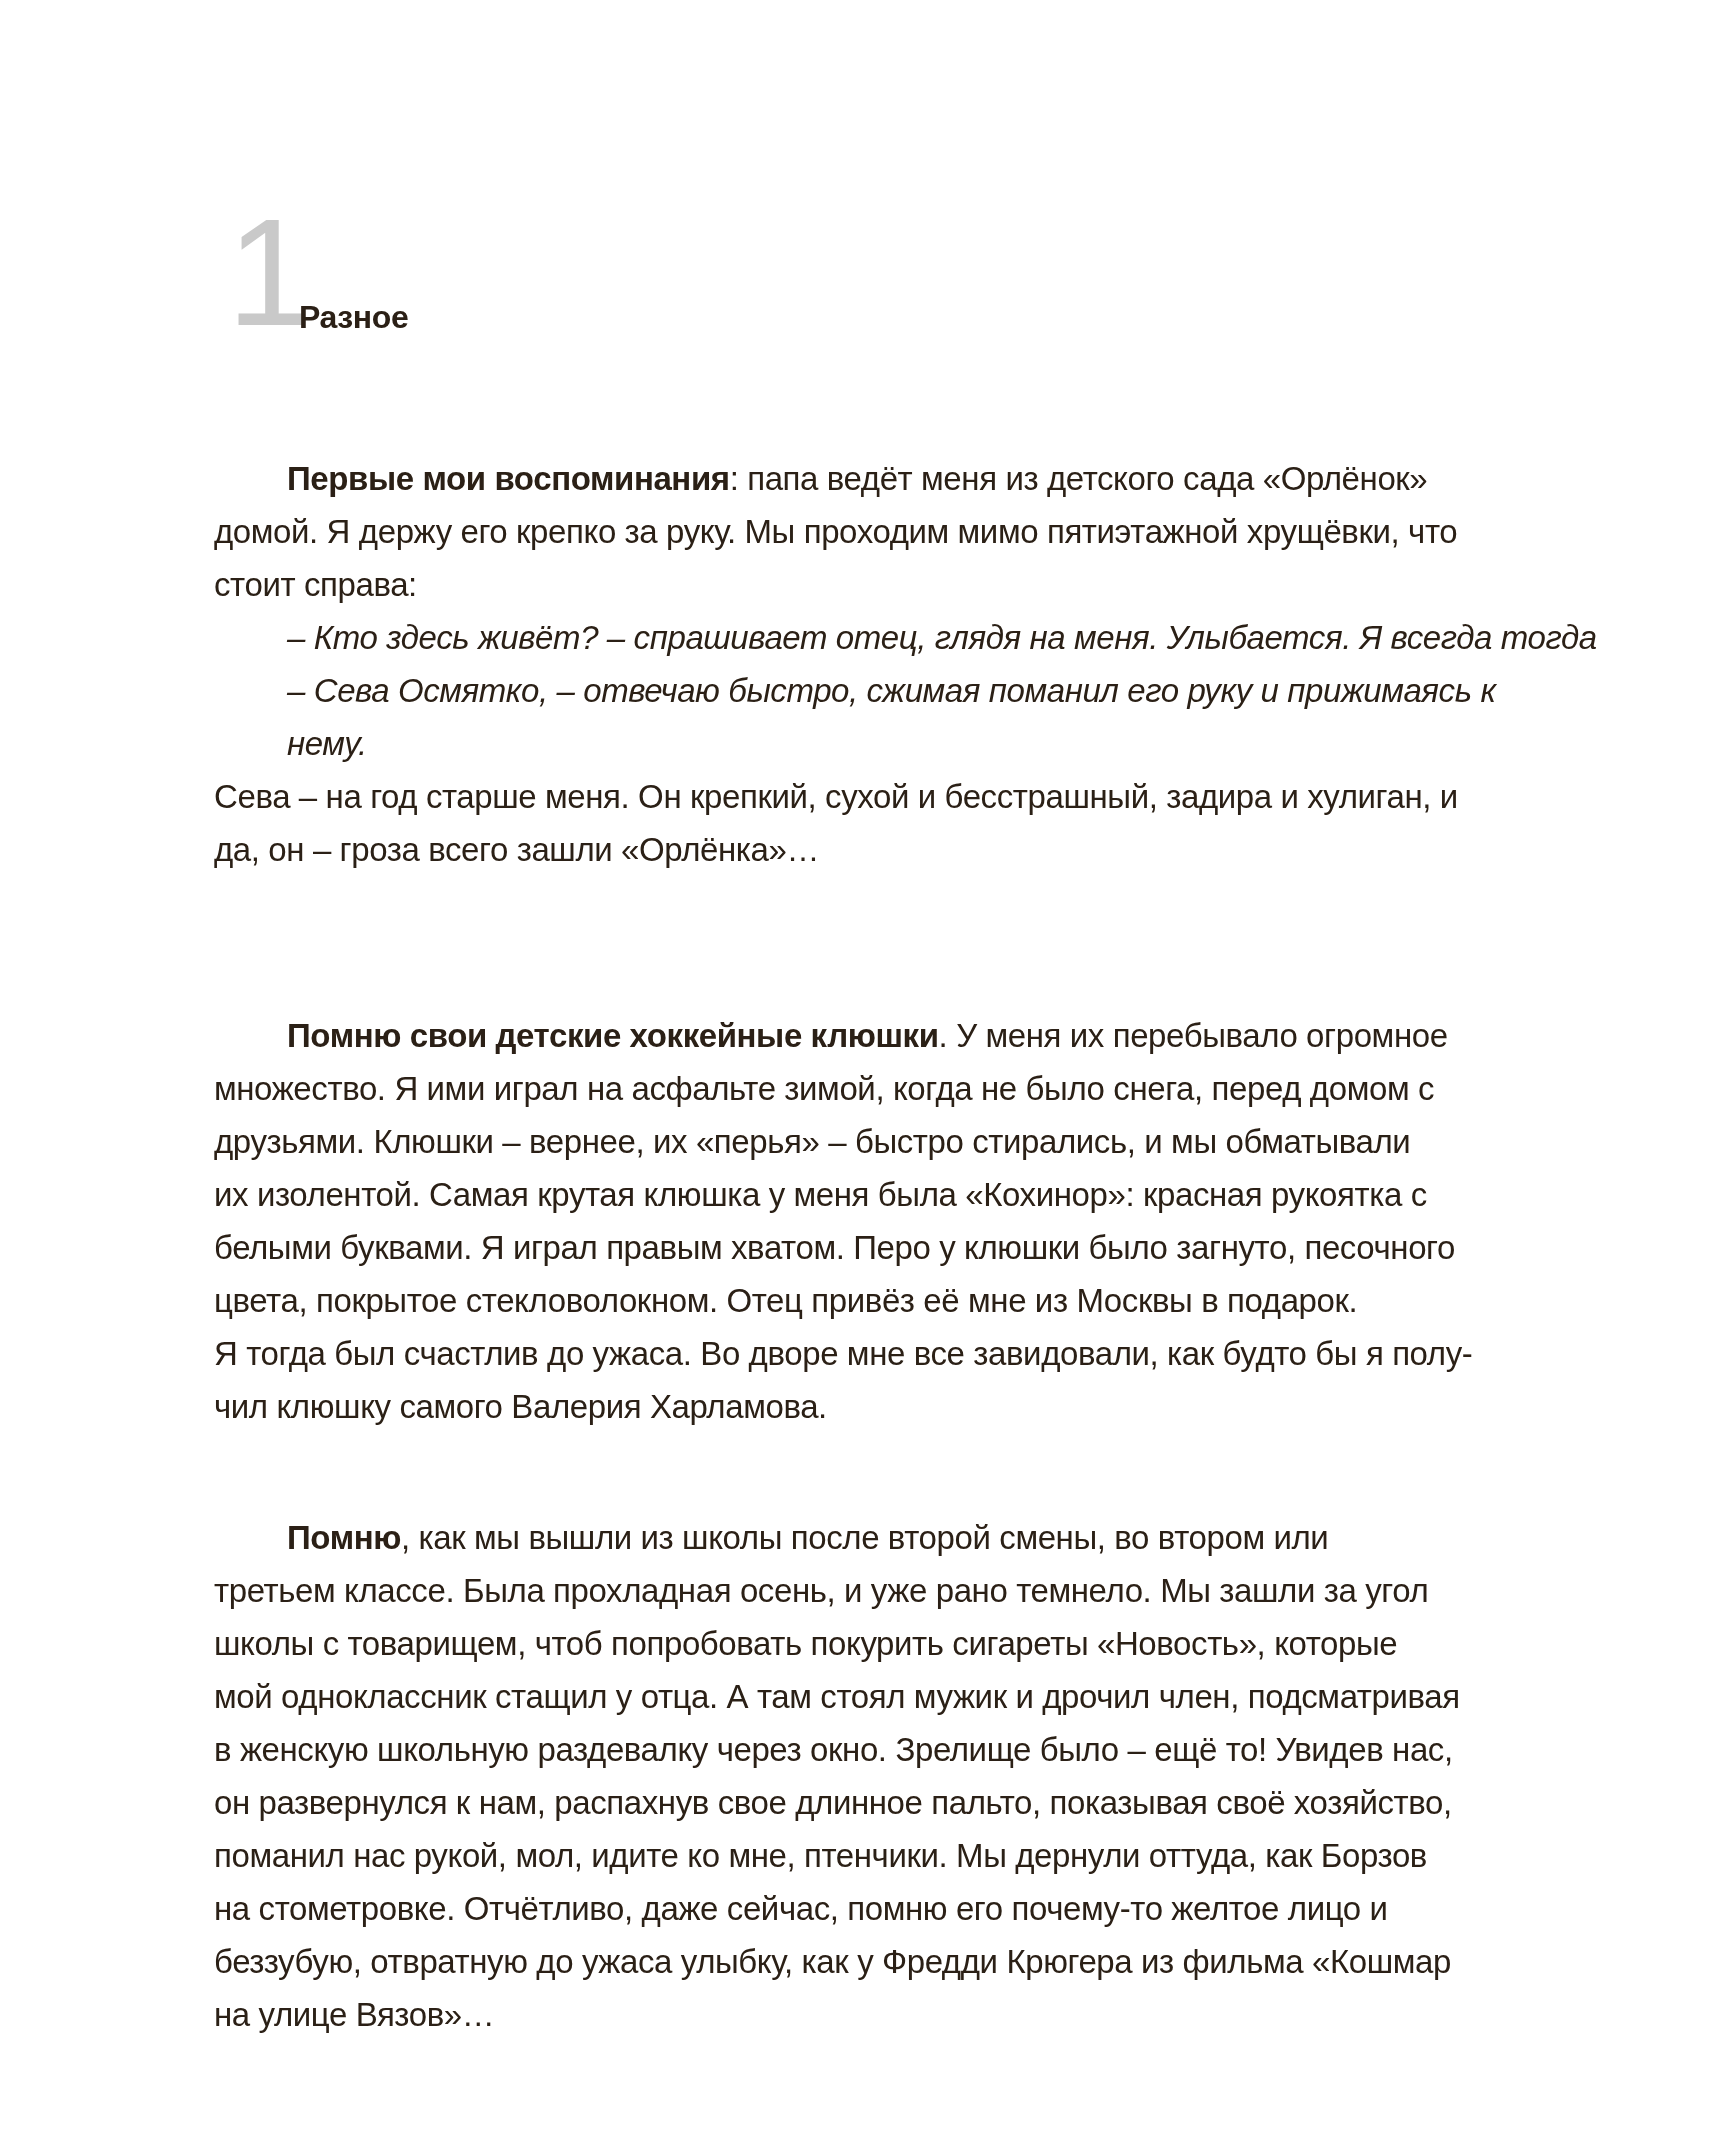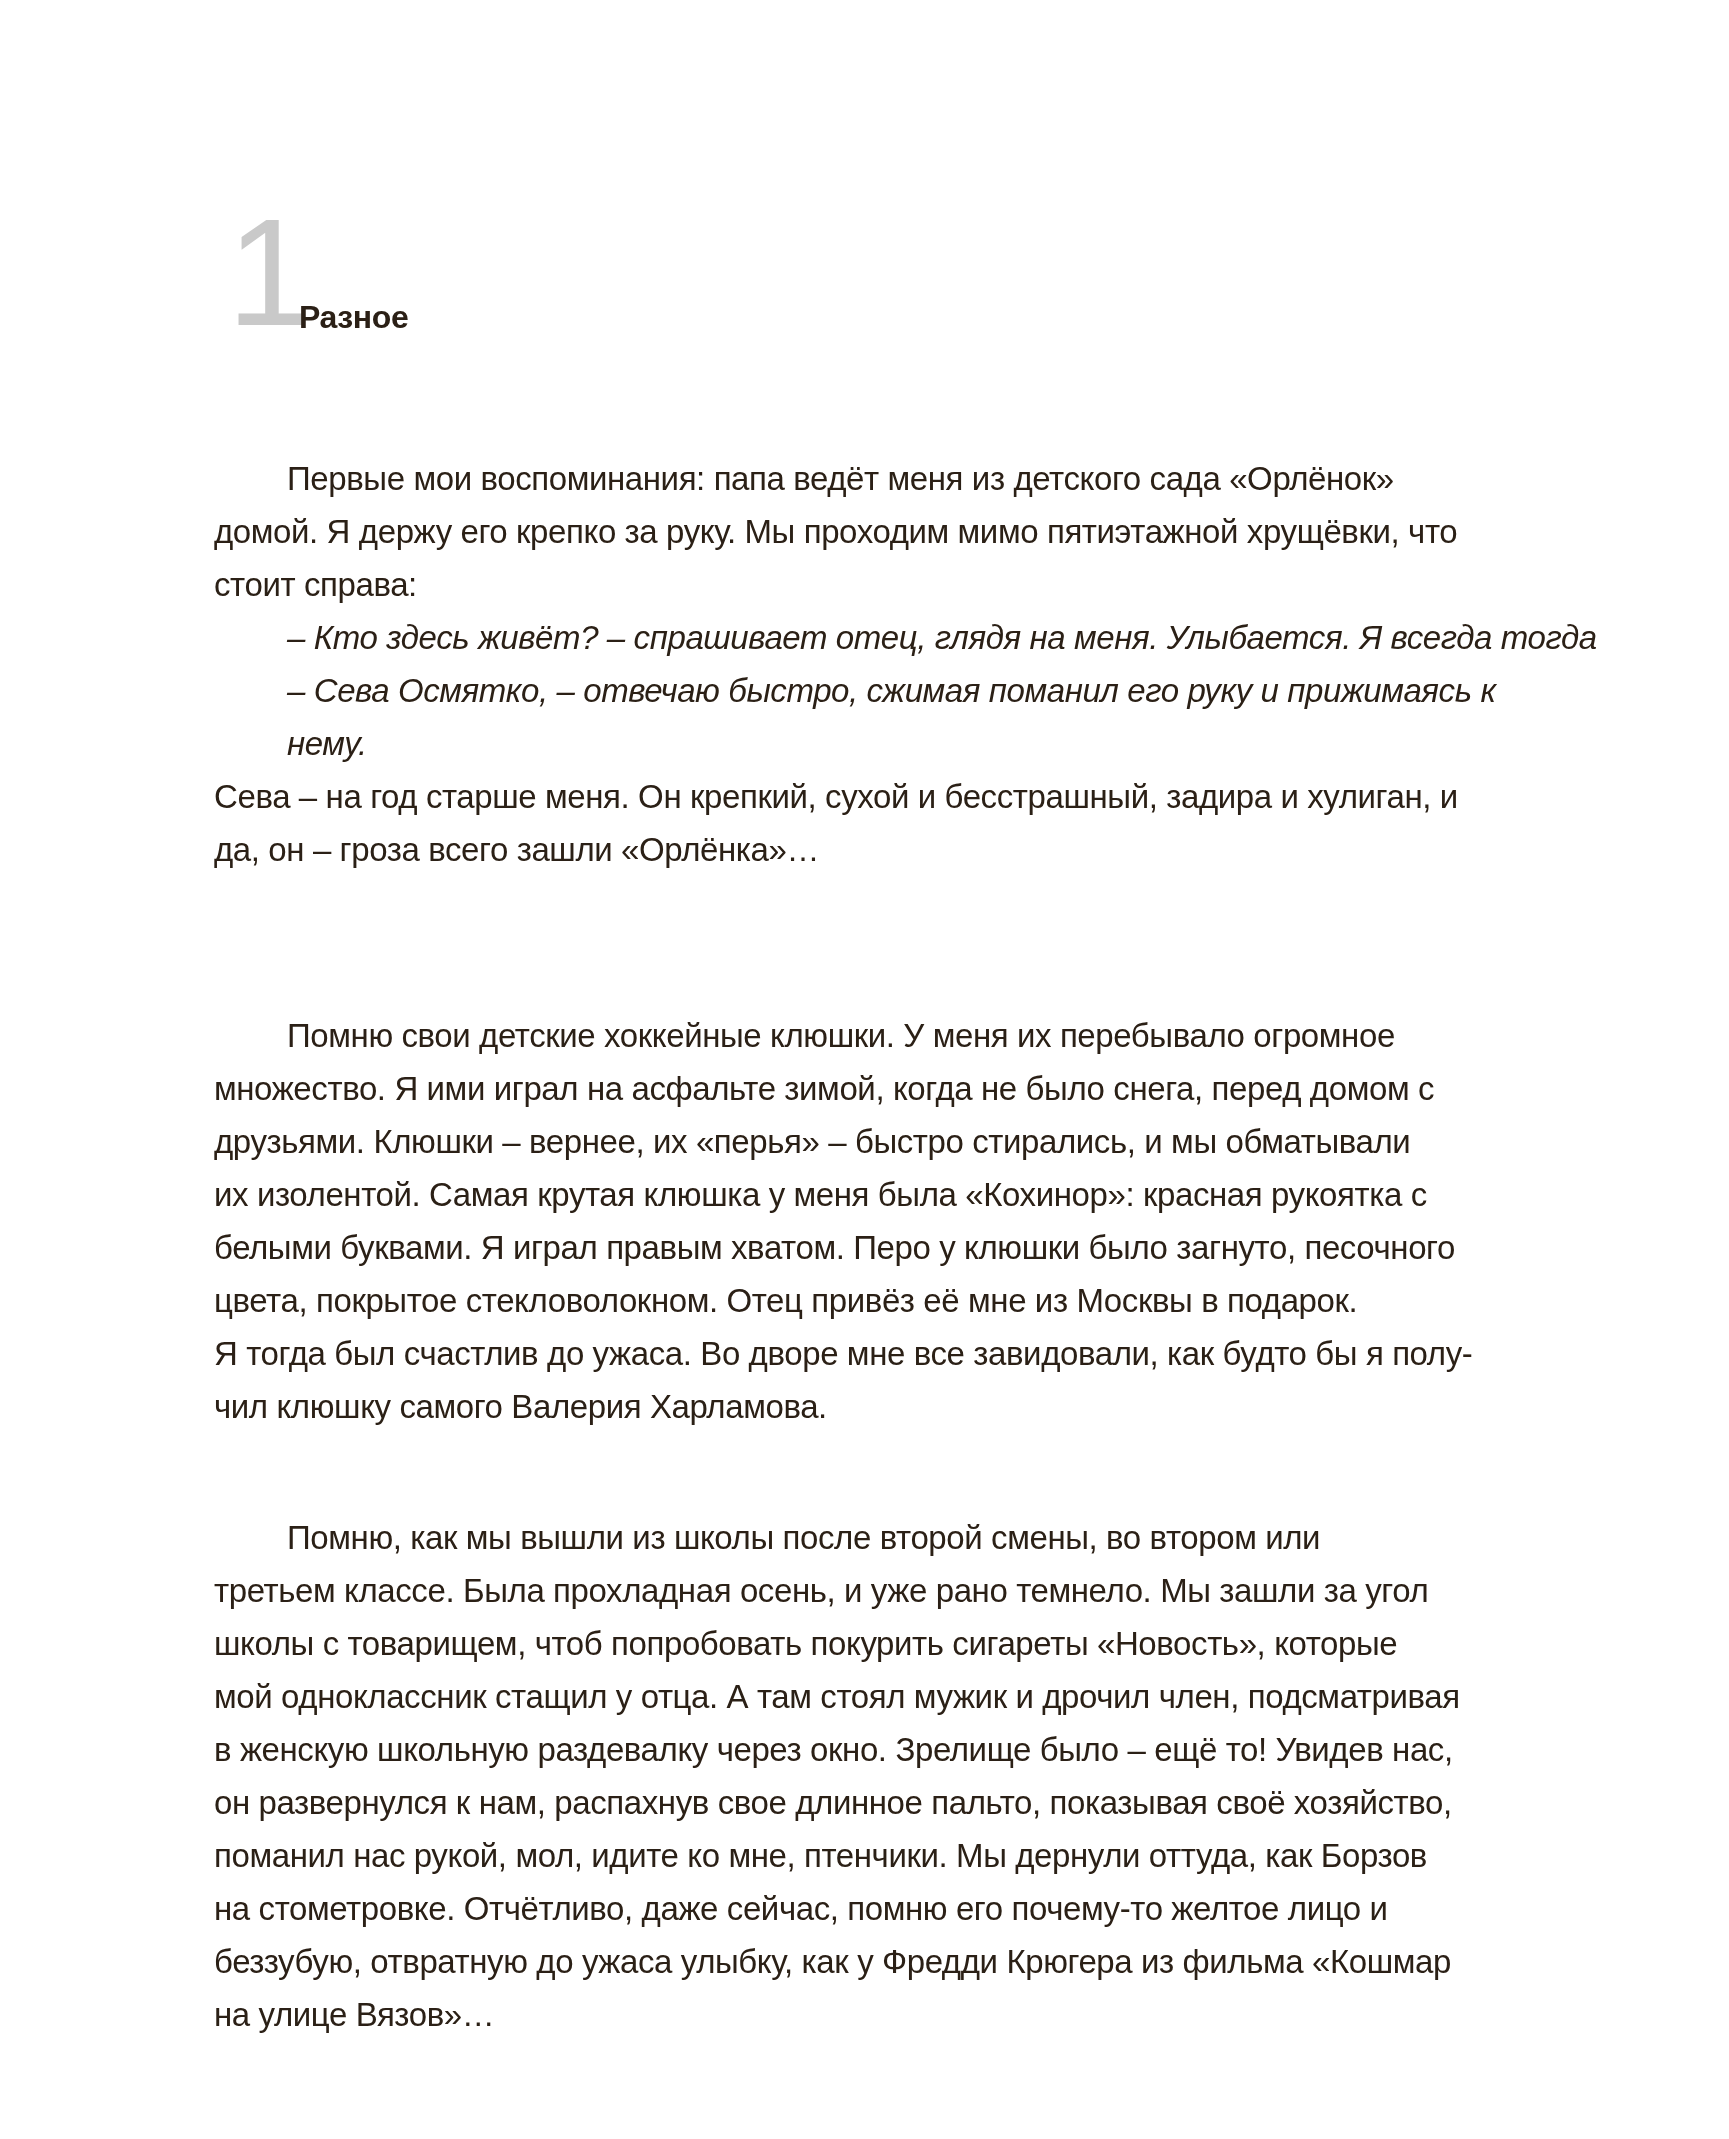--- a/index.html
+++ b/index.html
@@ -46,21 +46,21 @@
   .p1 { top: 452px; }
   .p2 { top: 1009px; }
   .p3 { top: 1511px; }
   .line {
     height: 53px;
     line-height: 53px;
     font-size: 33px;
     letter-spacing: -0.4px;
     white-space: nowrap;
   }
-  .line .lead { font-weight: 400; }
+  .line .lead { font-weight: 700; }
   .indent { padding-left: 73px; }
   .dlg    { padding-left: 73px; font-style: italic; }
 </style>
 </head>
 <body>
 
 <div class="page">
 
   <div class="chapter-number">1</div>
   <h1 class="chapter-title">Разное</h1>

